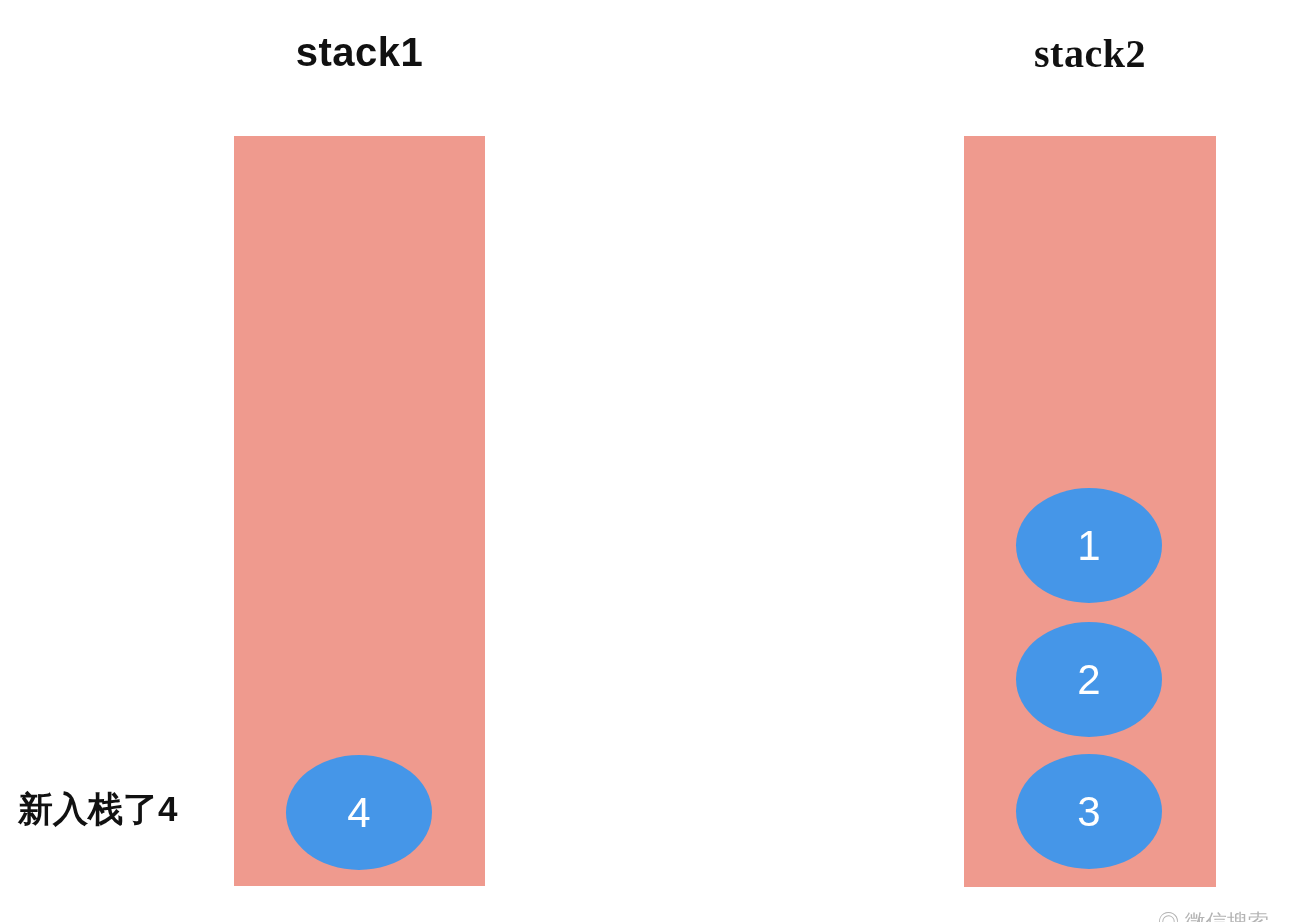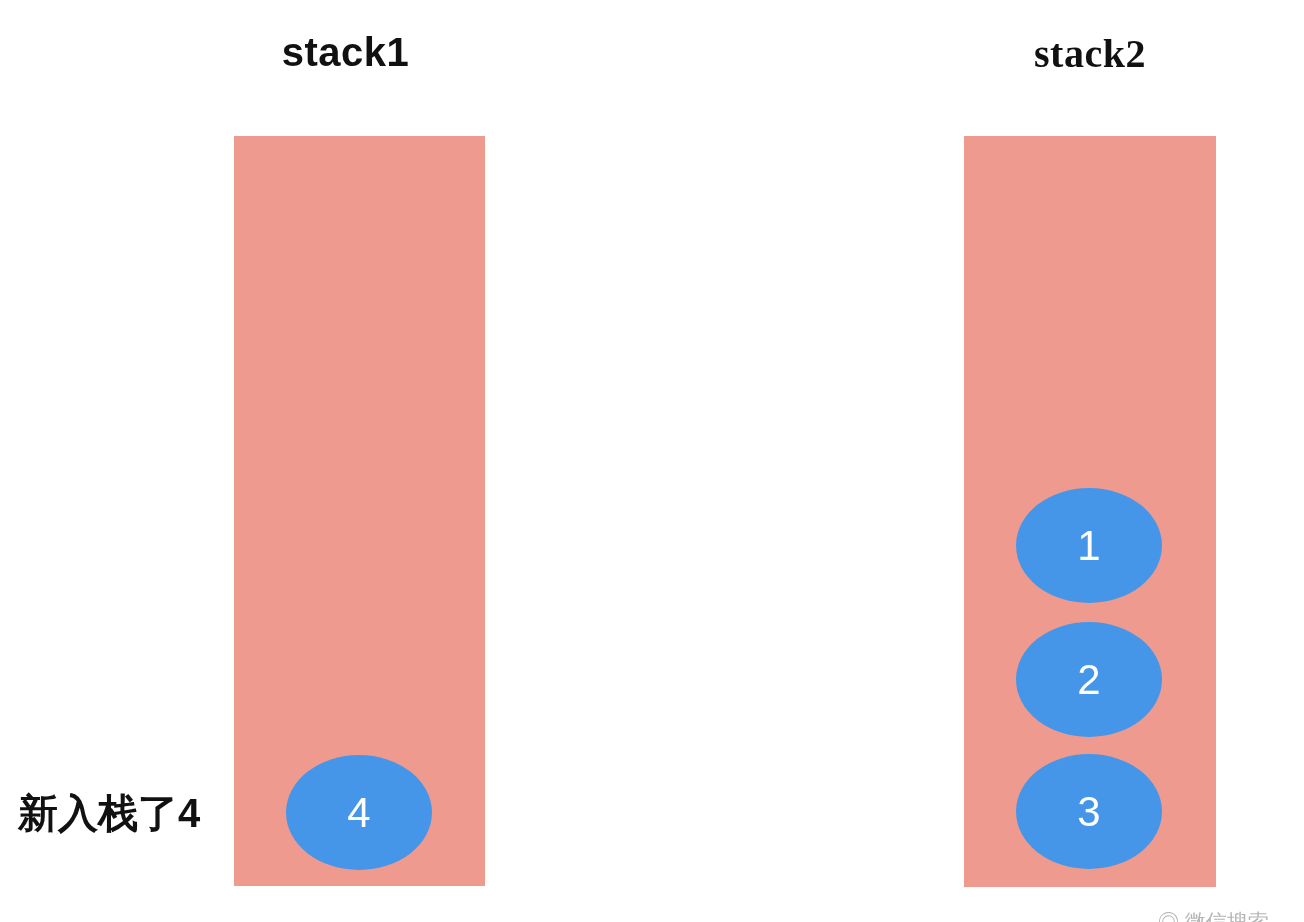--- a/index.html
+++ b/index.html
@@ -17,21 +17,21 @@
   }
   .stack-title {
     position: absolute;
     top: 30px;
     font-size: 40px;
     font-weight: bold;
     color: #111111;
     text-align: center;
     letter-spacing: 0.5px;
   }
-  .stack-title.s1 { left: 220px; width: 251px; }
+  .stack-title.s1 { left: 234px; width: 251px; }
   .stack-title.s2 { left: 964px; width: 252px; font-family: Liberation Serif, serif; }
 
   .stack-rect {
     position: absolute;
     top: 136px;
     background: #ef9a8e;
   }
   .stack-rect.s1 { left: 234px; width: 251px; height: 750px; }
   .stack-rect.s2 { left: 964px; width: 252px; height: 751px; }
 
@@ -50,21 +50,21 @@
   }
   .ball.b4 { left: 286px; top: 755px; }
   .ball.b1 { left: 1016px; top: 488px; }
   .ball.b2 { left: 1016px; top: 622px; }
   .ball.b3 { left: 1016px; top: 754px; }
 
   .annotation {
     position: absolute;
     left: 18px;
     top: 786px;
-    font-size: 40px;
+    font-size: 35px;
     font-weight: bold;
     color: #111111;
     white-space: nowrap;
   }
 
   .watermark {
     position: absolute;
     left: 1158px;
     top: 908px;
     font-size: 21px;

